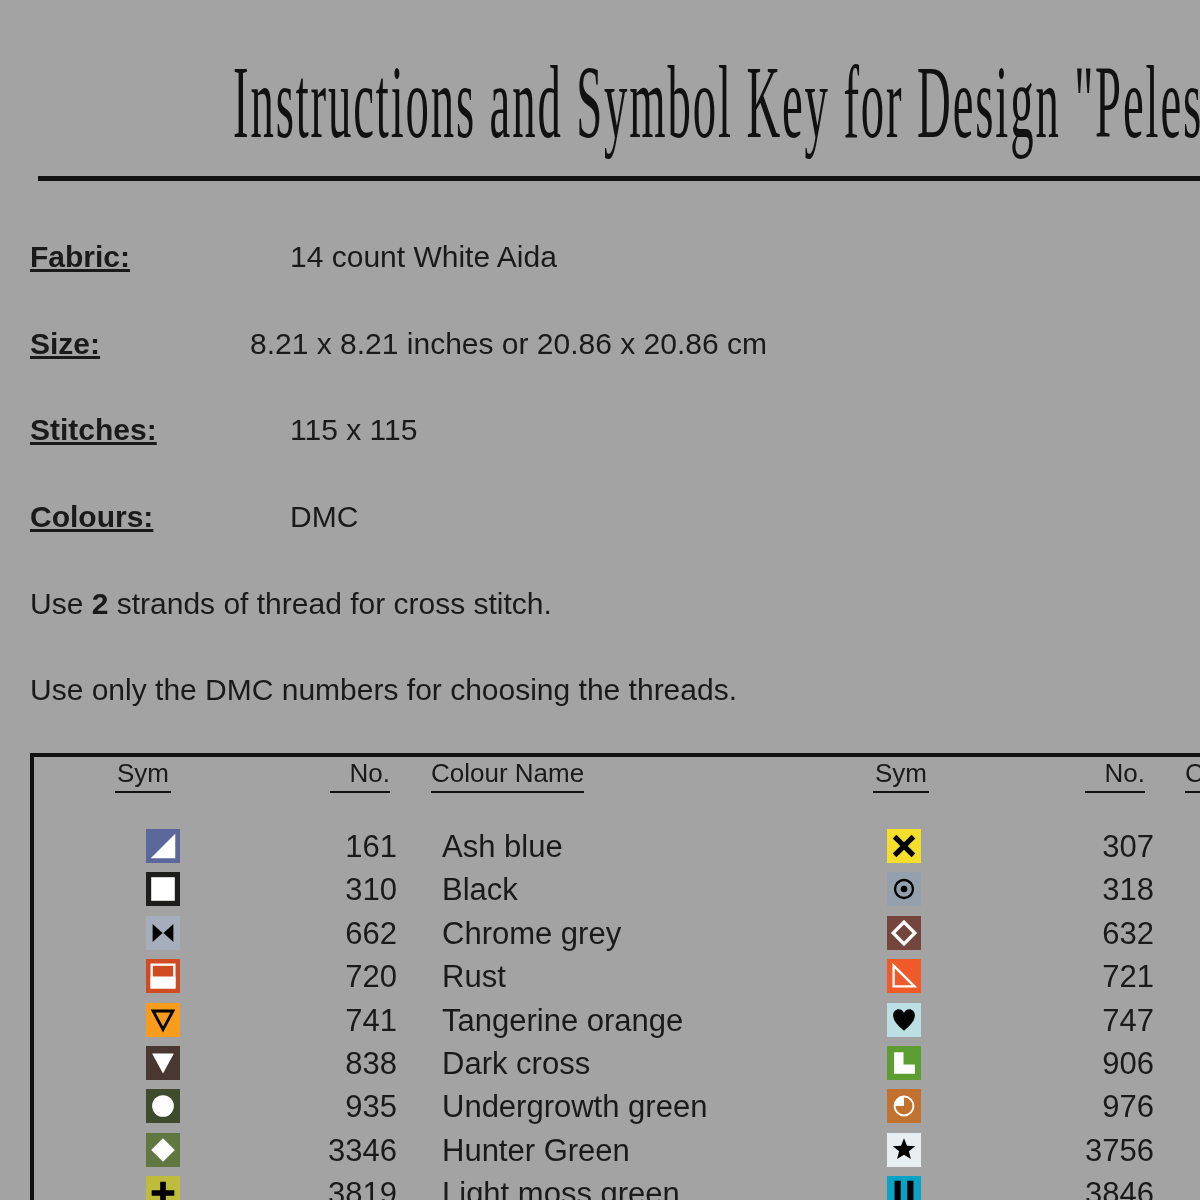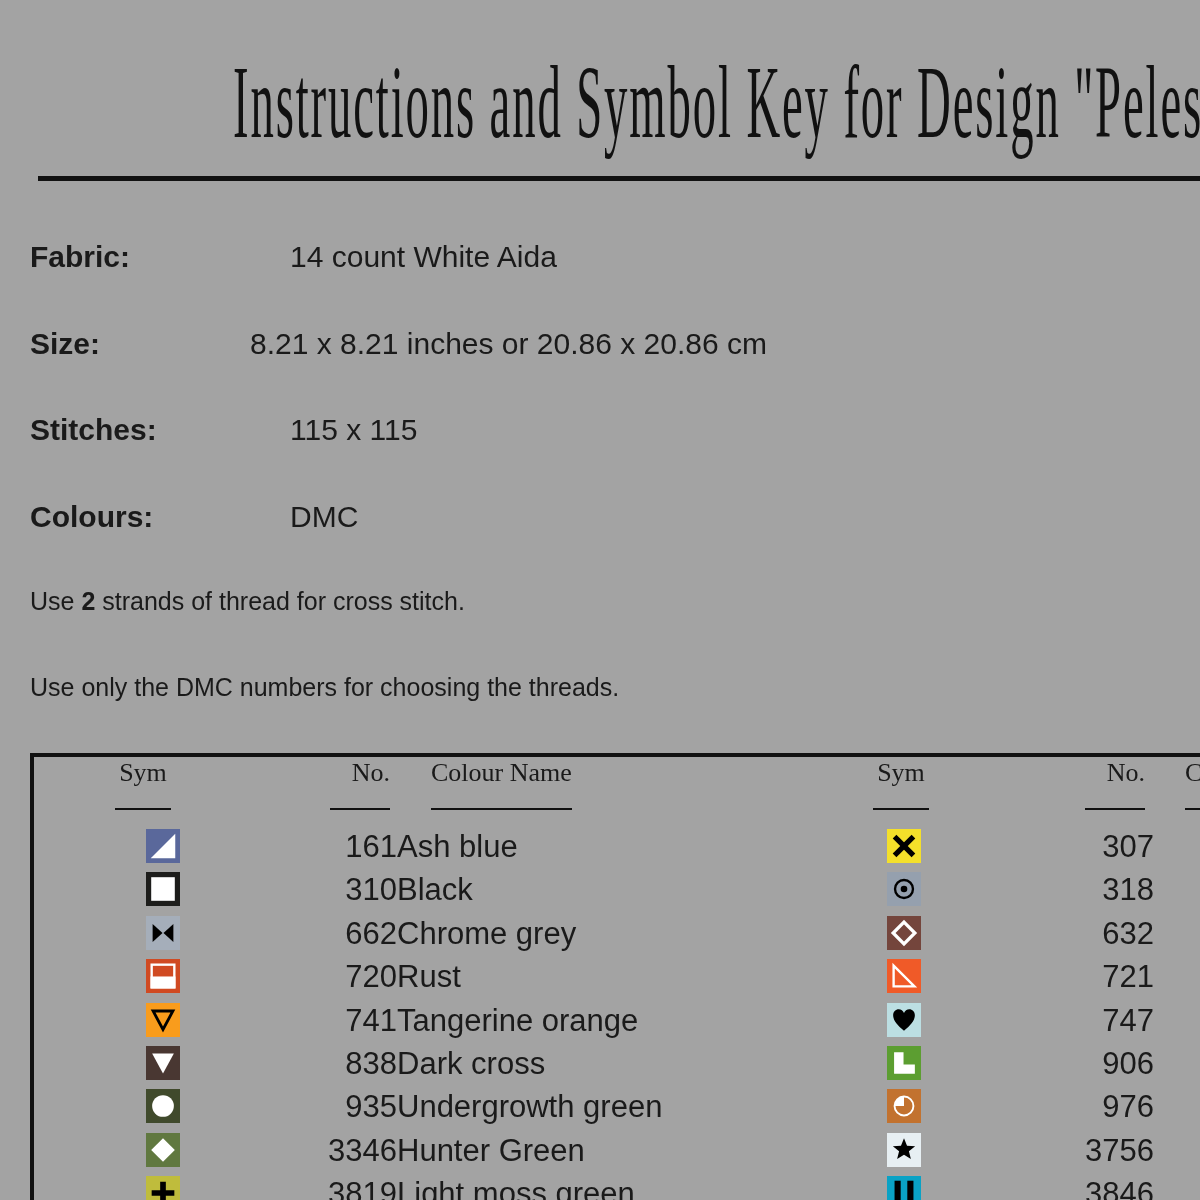--- a/index.html
+++ b/index.html
@@ -10,53 +10,53 @@
   
   .title{
     position:absolute;top:50px;left:233px;white-space:nowrap;
     font-family:"Liberation Serif","DejaVu Serif",serif;
     font-size:104px;line-height:1;font-weight:400;color:#111;
     transform-origin:left top;letter-spacing:0.04em;
   }
   .rule{position:absolute;top:176px;left:38px;width:1162px;height:5px;background:#111;}
   
   .info-row{position:absolute;left:30px;font-size:30px;}
-  .info-label{font-weight:700;}
+  .info-label{font-weight:700;text-decoration:underline;}
   .info-value{position:absolute;white-space:nowrap;}
   .t240{top:240px}.t327{top:327px}.t413{top:413px}.t500{top:500px}
   .v290{left:260px}.v250{left:220px}
-  .note{position:absolute;left:30px;font-size:25px;white-space:nowrap;}
+  .note{position:absolute;left:30px;font-size:30px;white-space:nowrap;}
   .n1{top:587px}.n2{top:673px}
   .b{font-weight:700;}
   
   .key-table{
     position:absolute;top:753px;left:30px;width:1250px;height:600px;
     border:4px solid #111;box-sizing:border-box;
   }
   .th{
     position:absolute;top:1px;font-size:26px;
-    border-bottom:2px solid #111;padding-bottom:20px;white-space:nowrap;font-family:Liberation Serif, serif;
+    border-bottom:2px solid #111;padding-bottom:2px;white-space:nowrap;
   }
   .th-sym1{left:81px;width:56px;text-align:center;}
   .th-no1{left:296px;width:60px;text-align:right;}
   .th-name1{left:397px;}
   .th-sym2{left:839px;width:56px;text-align:center;}
   .th-no2{left:1051px;width:60px;text-align:right;}
   .th-name2{left:1151px;}
   .rows{position:absolute;top:72px;}
   .rows-left{left:93px;}
   .rows-right{left:834px;}
   .key-row{display:flex;align-items:flex-start;height:43.4px;padding-left:19px;}
   .swatch{width:34px;height:34px;flex:0 0 34px;}
   .swatch svg{display:block;width:34px;height:34px;}
   .no-cell{font-size:31px;text-align:right;white-space:nowrap;}
   .rows-left .no-cell{width:217px;}
   .rows-right .no-cell{width:233px;}
   .name-cell{font-size:31px;white-space:nowrap;}
-  .rows-left .name-cell{}
+  .rows-left .name-cell{margin-left:45px;}
   .rows-right .name-cell{margin-left:50px;}
 </style>
 </head>
 <body>
 
 <div class="page">
 
   <div class="title" style="transform: scaleX(0.449282);">Instructions and Symbol Key for Design "Peles</div>
   <div class="rule"></div>
 

